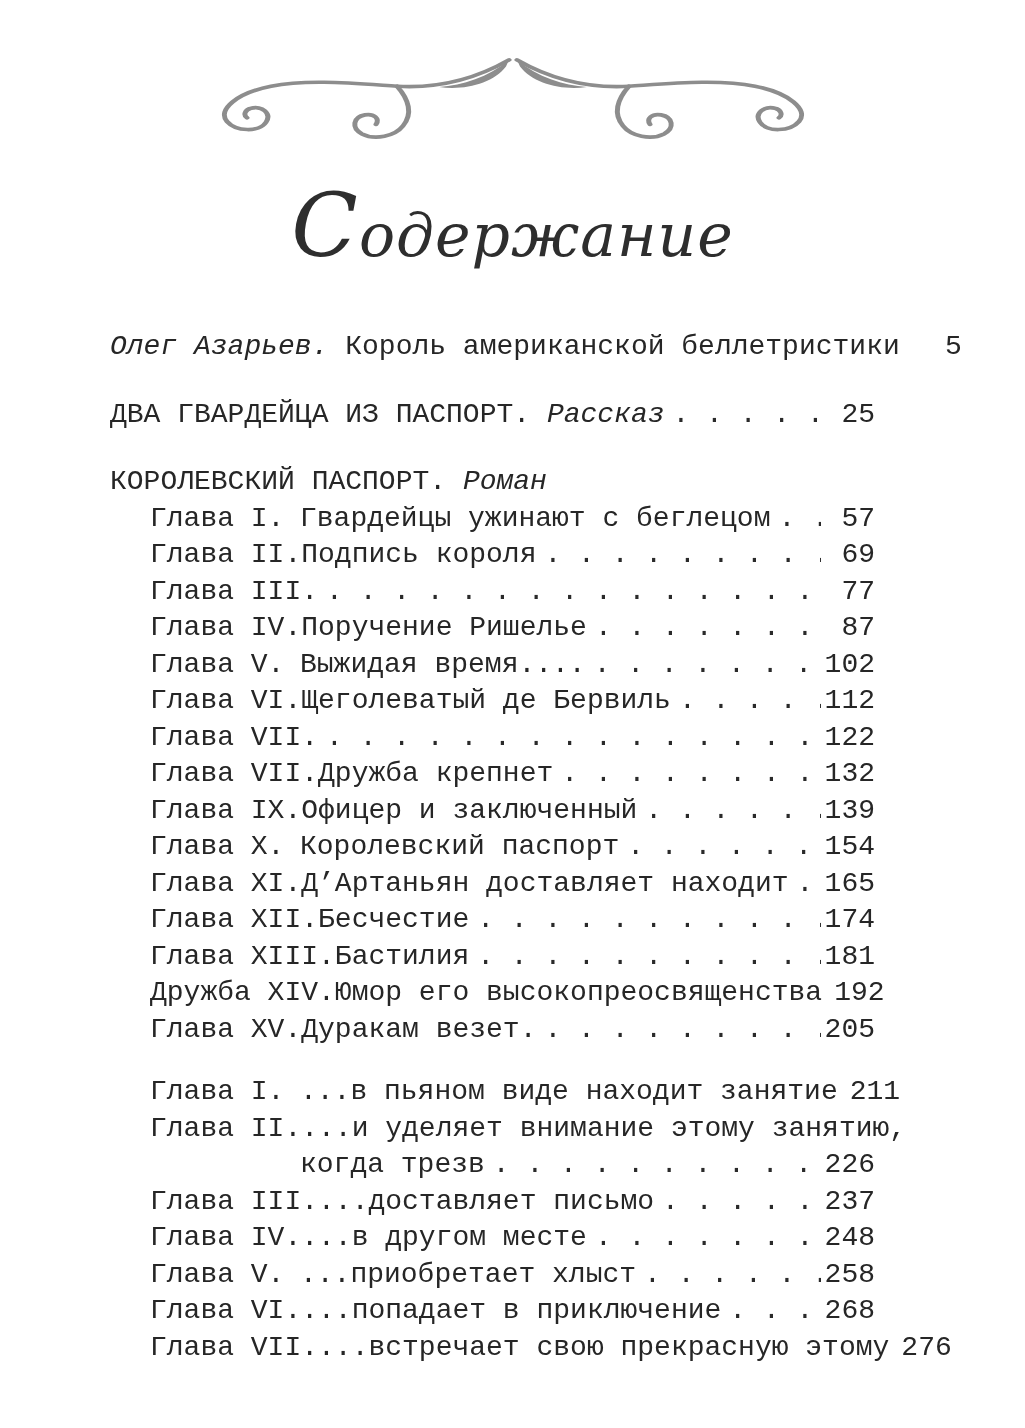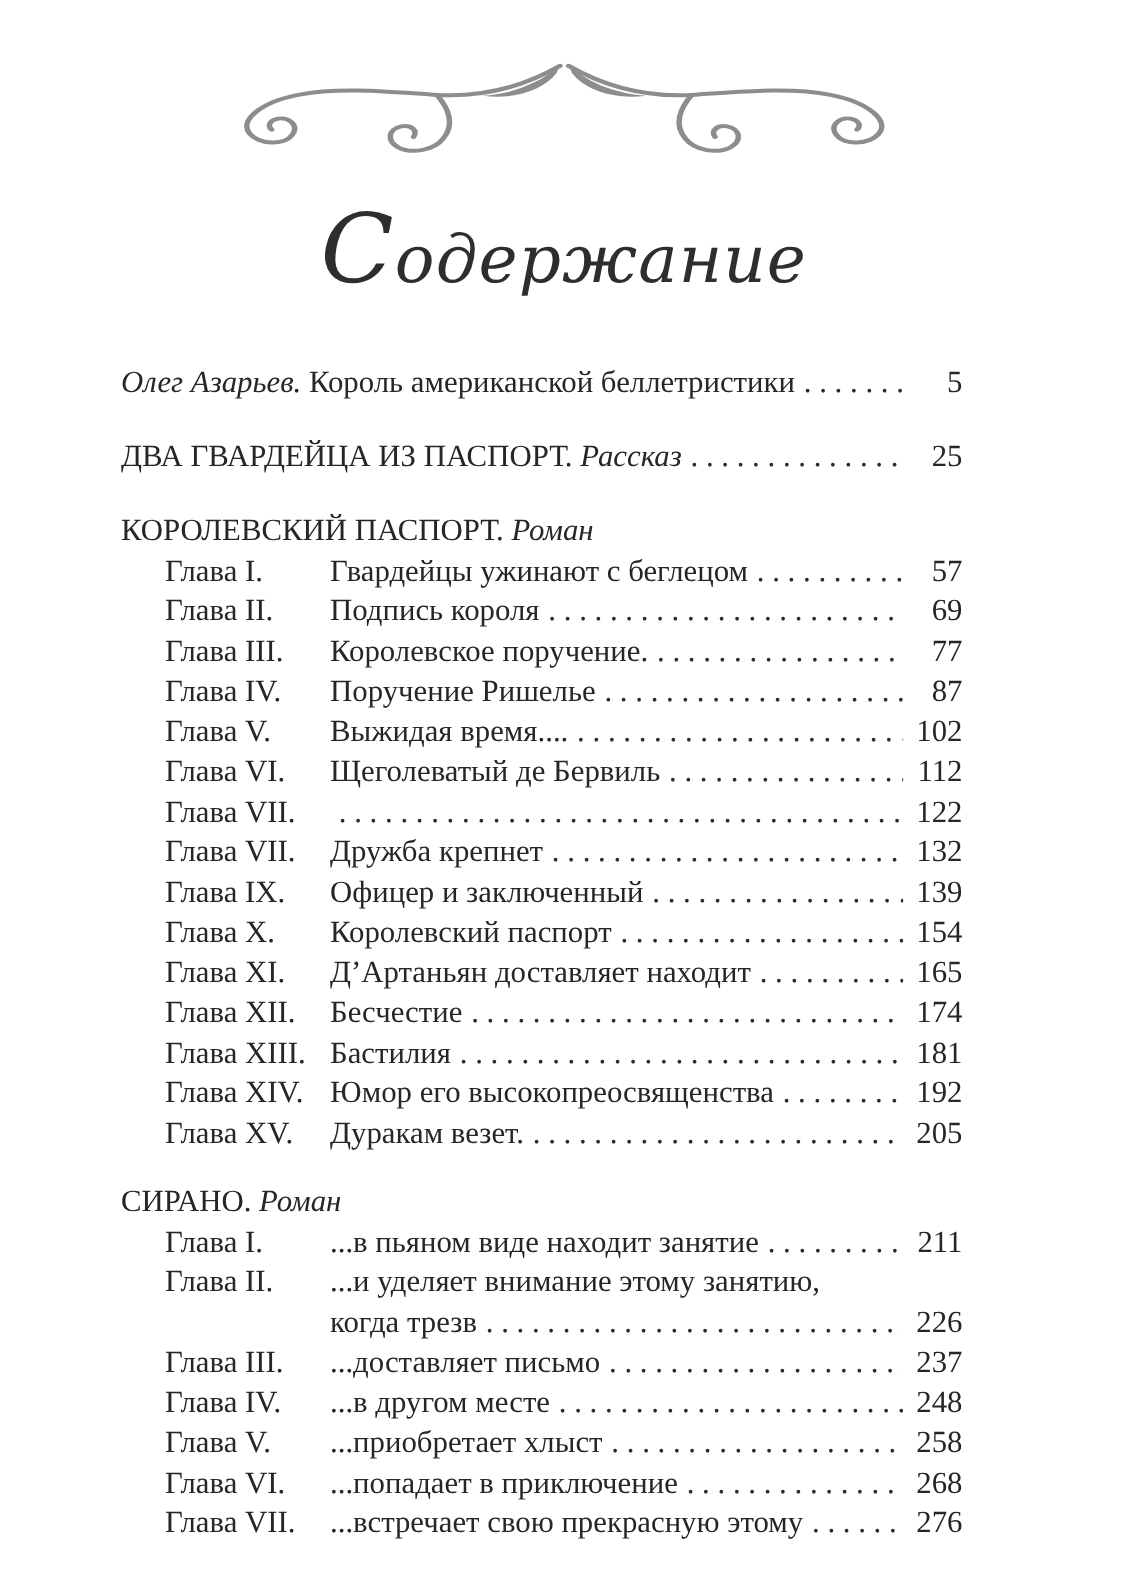--- a/index.html
+++ b/index.html
@@ -34,20 +34,21 @@
   .title::first-letter { font-size: 1.45em; }
   .toc {
     margin-top: 52px;
     padding: 0 150px 0 110px;
     font-size: 28px;
   }
   .row {
     display: flex;
     align-items: flex-start;
     line-height: 36.5px;
+    font-family: Liberation Mono, monospace;
   }
   .front { margin-bottom: 31px; }
   .section + .section { margin-top: 26px; }
   .text { flex: 0 0 auto; white-space: nowrap; }
   .i { font-style: italic; }
   .chapter { padding-left: 40px; }
   .label { flex: 0 0 150px; white-space: nowrap; }
   .ctext { flex: 0 0 auto; white-space: nowrap; }
   .leader {
     flex: 1 1 auto;
@@ -119,21 +120,20 @@
             <span class="pnum">57</span>
           </div>
           <div class="row chapter">
             <span class="label">Глава II.</span>
             <span class="ctext">Подпись короля</span>
             <span class="leader"></span>
             <span class="pnum">69</span>
           </div>
           <div class="row chapter">
             <span class="label">Глава III.</span>
-            <span class="ctext">Королевское поручение.</span>
             <span class="leader"></span>
             <span class="pnum">77</span>
           </div>
           <div class="row chapter">
             <span class="label">Глава IV.</span>
             <span class="ctext">Поручение Ришелье</span>
             <span class="leader"></span>
             <span class="pnum">87</span>
           </div>
           <div class="row chapter">
@@ -183,36 +183,33 @@
             <span class="leader"></span>
             <span class="pnum">174</span>
           </div>
           <div class="row chapter">
             <span class="label">Глава XIII.</span>
             <span class="ctext">Бастилия</span>
             <span class="leader"></span>
             <span class="pnum">181</span>
           </div>
           <div class="row chapter">
-            <span class="label">Глава XIV.</span>
+            <span class="label">Дружба XIV.</span>
             <span class="ctext">Юмор его высокопреосвященства</span>
             <span class="leader"></span>
             <span class="pnum">192</span>
           </div>
           <div class="row chapter">
             <span class="label">Глава XV.</span>
             <span class="ctext">Дуракам везет.</span>
             <span class="leader"></span>
             <span class="pnum">205</span>
           </div>
         </section>
         <section class="section">
-          <div class="row heading">
-            <span class="text"><span>СИРАНО.</span> <span class="i">Роман</span></span>
-          </div>
           <div class="row chapter">
             <span class="label">Глава I.</span>
             <span class="ctext">...в пьяном виде находит занятие</span>
             <span class="leader"></span>
             <span class="pnum">211</span>
           </div>
           <div class="row chapter">
             <span class="label">Глава II.</span>
             <span class="ctext">...и уделяет внимание этому занятию,</span>
           </div>

